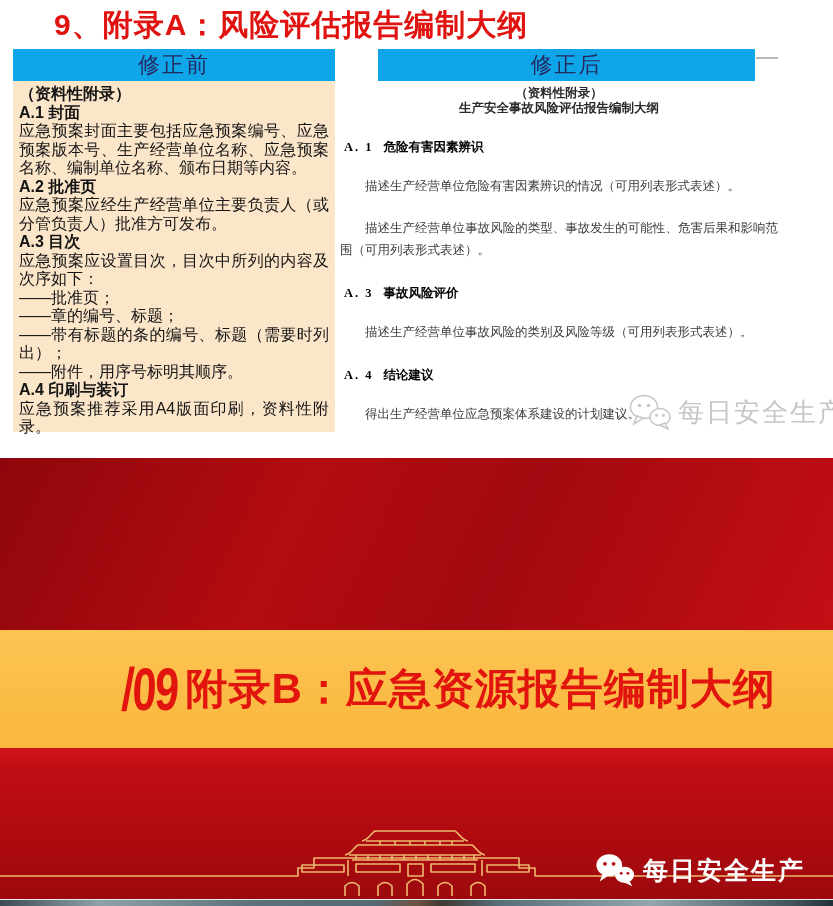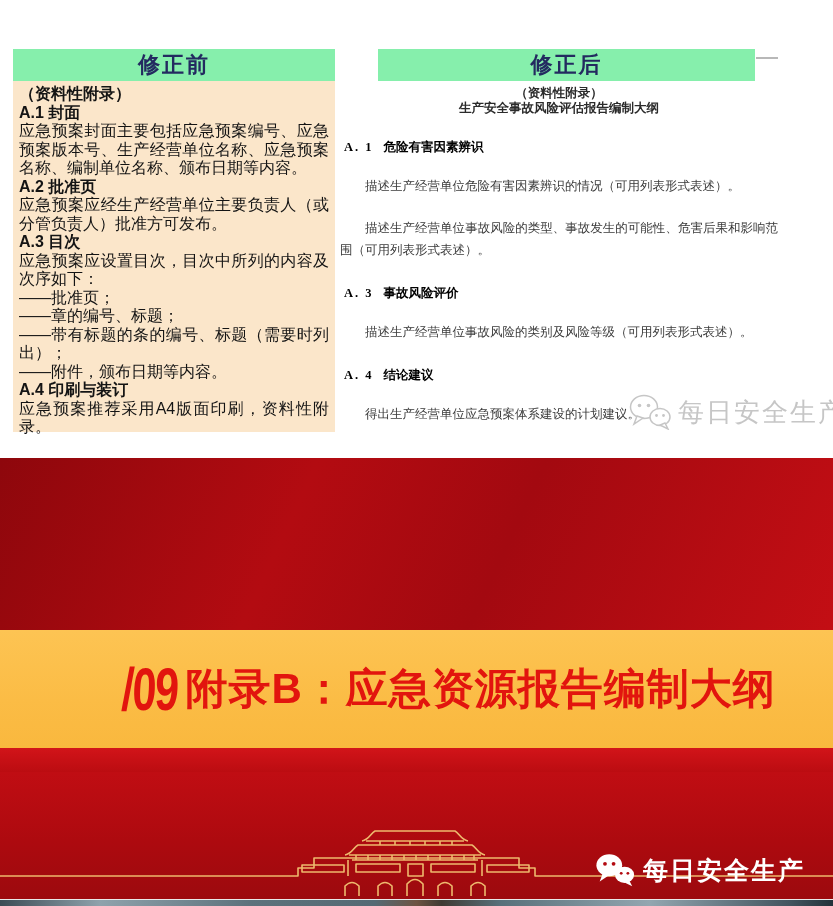--- a/index.html
+++ b/index.html
@@ -9,22 +9,22 @@
     font-family:"Liberation Sans",sans-serif;
   }
   
   .slide1{position:absolute;top:0;left:0;width:833px;height:458px;background:#fff;}
   .s1-title{
     position:absolute;top:5px;left:54px;
     font-size:30px;font-weight:800;color:#e01310;letter-spacing:1px;white-space:nowrap;
   }
   .tbl-header{position:absolute;top:49px;left:13px;width:742px;height:32px;display:flex;}
   .th-cell{
-    background:#86efac;display:flex;align-items:center;justify-content:center;
-    font-size:22px;font-weight:700;color:#232a60;letter-spacing:2px;
+    background:#0ea5e9;display:flex;align-items:center;justify-content:center;
+    font-size:22px;font-weight:400;color:#232a60;letter-spacing:2px;
   }
   .th-before{width:322px;}
   .th-gap{width:3px;background:#ffffff;}
   .th-after{flex:1;margin-left:40px;}
   .gray-line{position:absolute;top:57px;left:756px;width:22px;height:2px;background:#b8b8b8;}
   .before-col{
     position:absolute;top:81px;left:13px;width:310px;height:343px;
     background:#fbe6ca;padding:4px 6px;
     font-size:16px;line-height:18.5px;color:#141414;
     text-align:justify;
@@ -84,40 +84,41 @@
   .edge-strip{
     position:absolute;top:900px;left:0;width:833px;height:6px;
     background:linear-gradient(90deg,#3c4c55 0%,#8fa2ac 12%,#5d727c 30%,#556a74 45%,
       #6e5342 50%,#3f3a33 53%,#58707a 60%,#93a6b0 78%,#42545e 95%,#23323a 100%);
   }
 </style>
 </head>
 <body>
 
 <div class="slide1">
+  <div class="s1-title">9、附录A：风险评估报告编制大纲</div>
 
   <div class="tbl-header">
     <div class="th-cell th-before">修正前</div>
     <div class="th-gap"></div>
     <div class="th-cell th-after">修正后</div>
   </div>
   <div class="gray-line"></div>
 
   <div class="before-col">
       <p class="before-line b">（资料性附录）</p>
       <p class="before-line b">A.1 封面</p>
       <p class="before-line">应急预案封面主要包括应急预案编号、应急预案版本号、生产经营单位名称、应急预案名称、编制单位名称、颁布日期等内容。</p>
       <p class="before-line b">A.2 批准页</p>
       <p class="before-line">应急预案应经生产经营单位主要负责人（或分管负责人）批准方可发布。</p>
       <p class="before-line b">A.3 目次</p>
       <p class="before-line">应急预案应设置目次，目次中所列的内容及次序如下：</p>
       <p class="before-line">——批准页；</p>
       <p class="before-line">——章的编号、标题；</p>
       <p class="before-line">——带有标题的条的编号、标题（需要时列出）；</p>
-      <p class="before-line">——附件，颁布日期等内容。</p>
+      <p class="before-line">——附件，用序号标明其顺序。</p>
       <p class="before-line b">A.4 印刷与装订</p>
       <p class="before-line">应急预案推荐采用A4版面印刷，资料性附录。</p>
     </div>
 
   <div class="after-col">
     <p class="after-head">（资料性附录）</p>
     <p class="after-head">生产安全事故风险评估报告编制大纲</p>
     <div id="after-sections">
         <p class="sec-title"><span class="sec-label">A. 1</span>危险有害因素辨识</p>
         <p class="sec-body">描述生产经营单位危险有害因素辨识的情况（可用列表形式表述）。</p>

